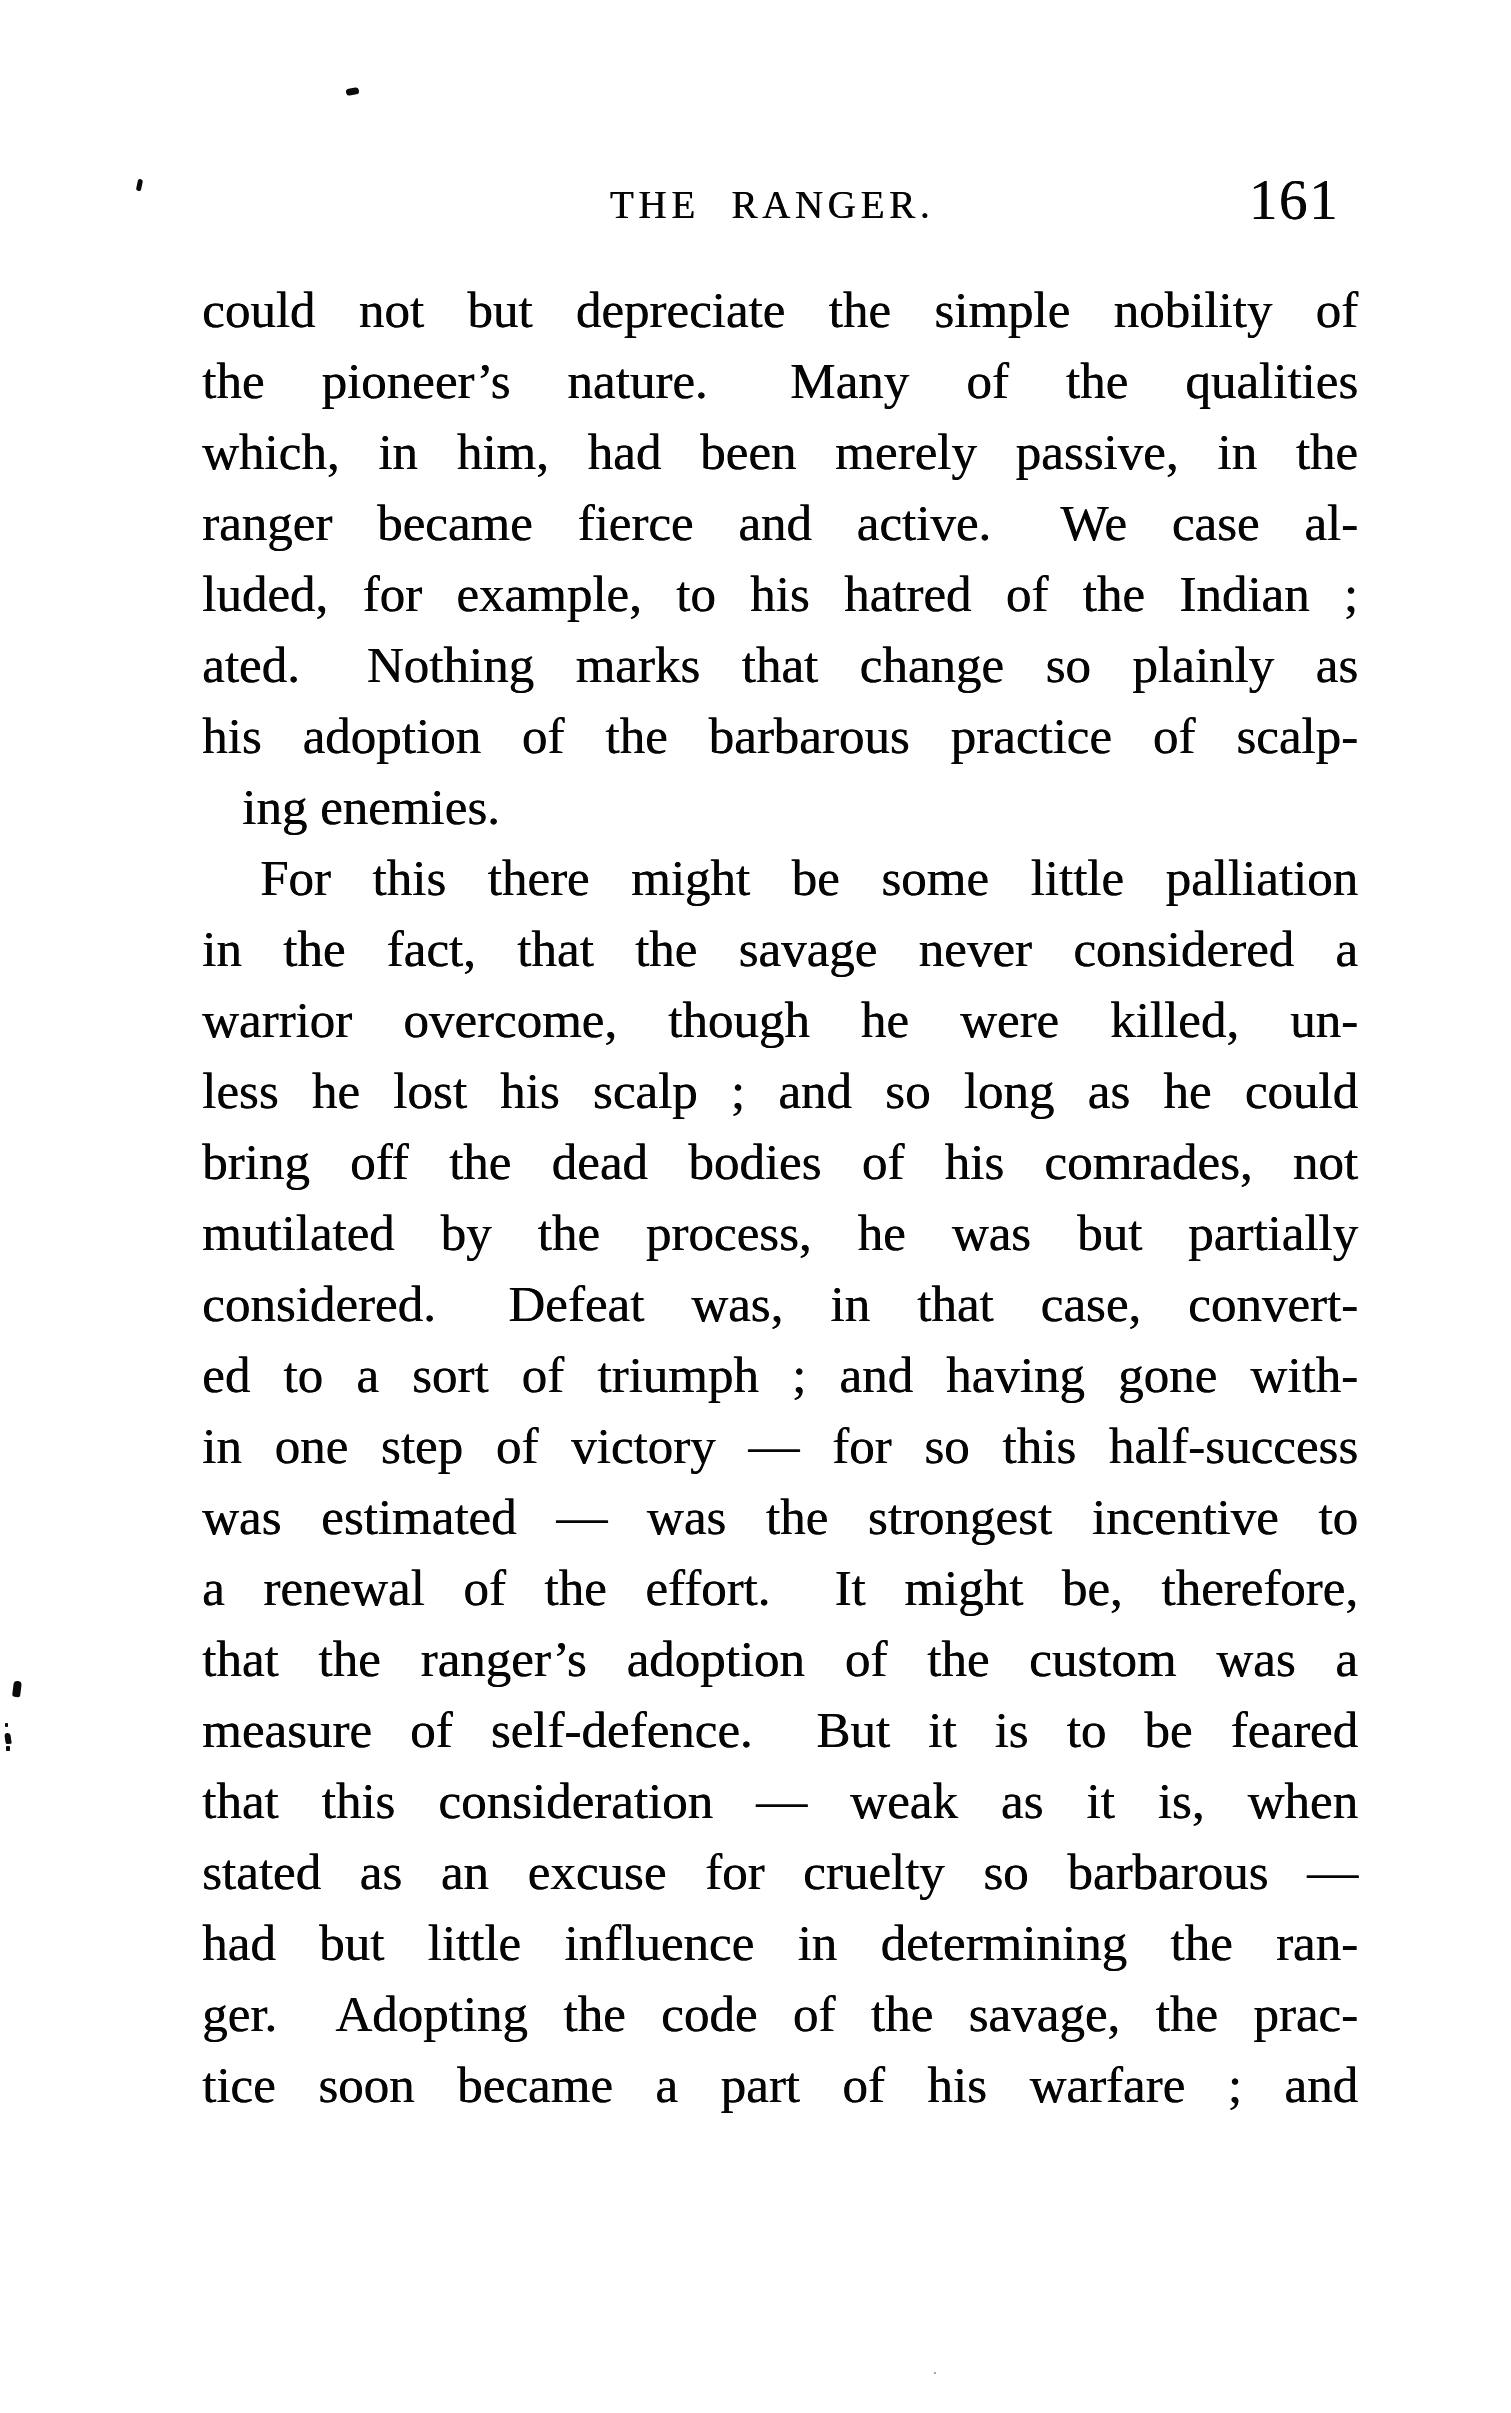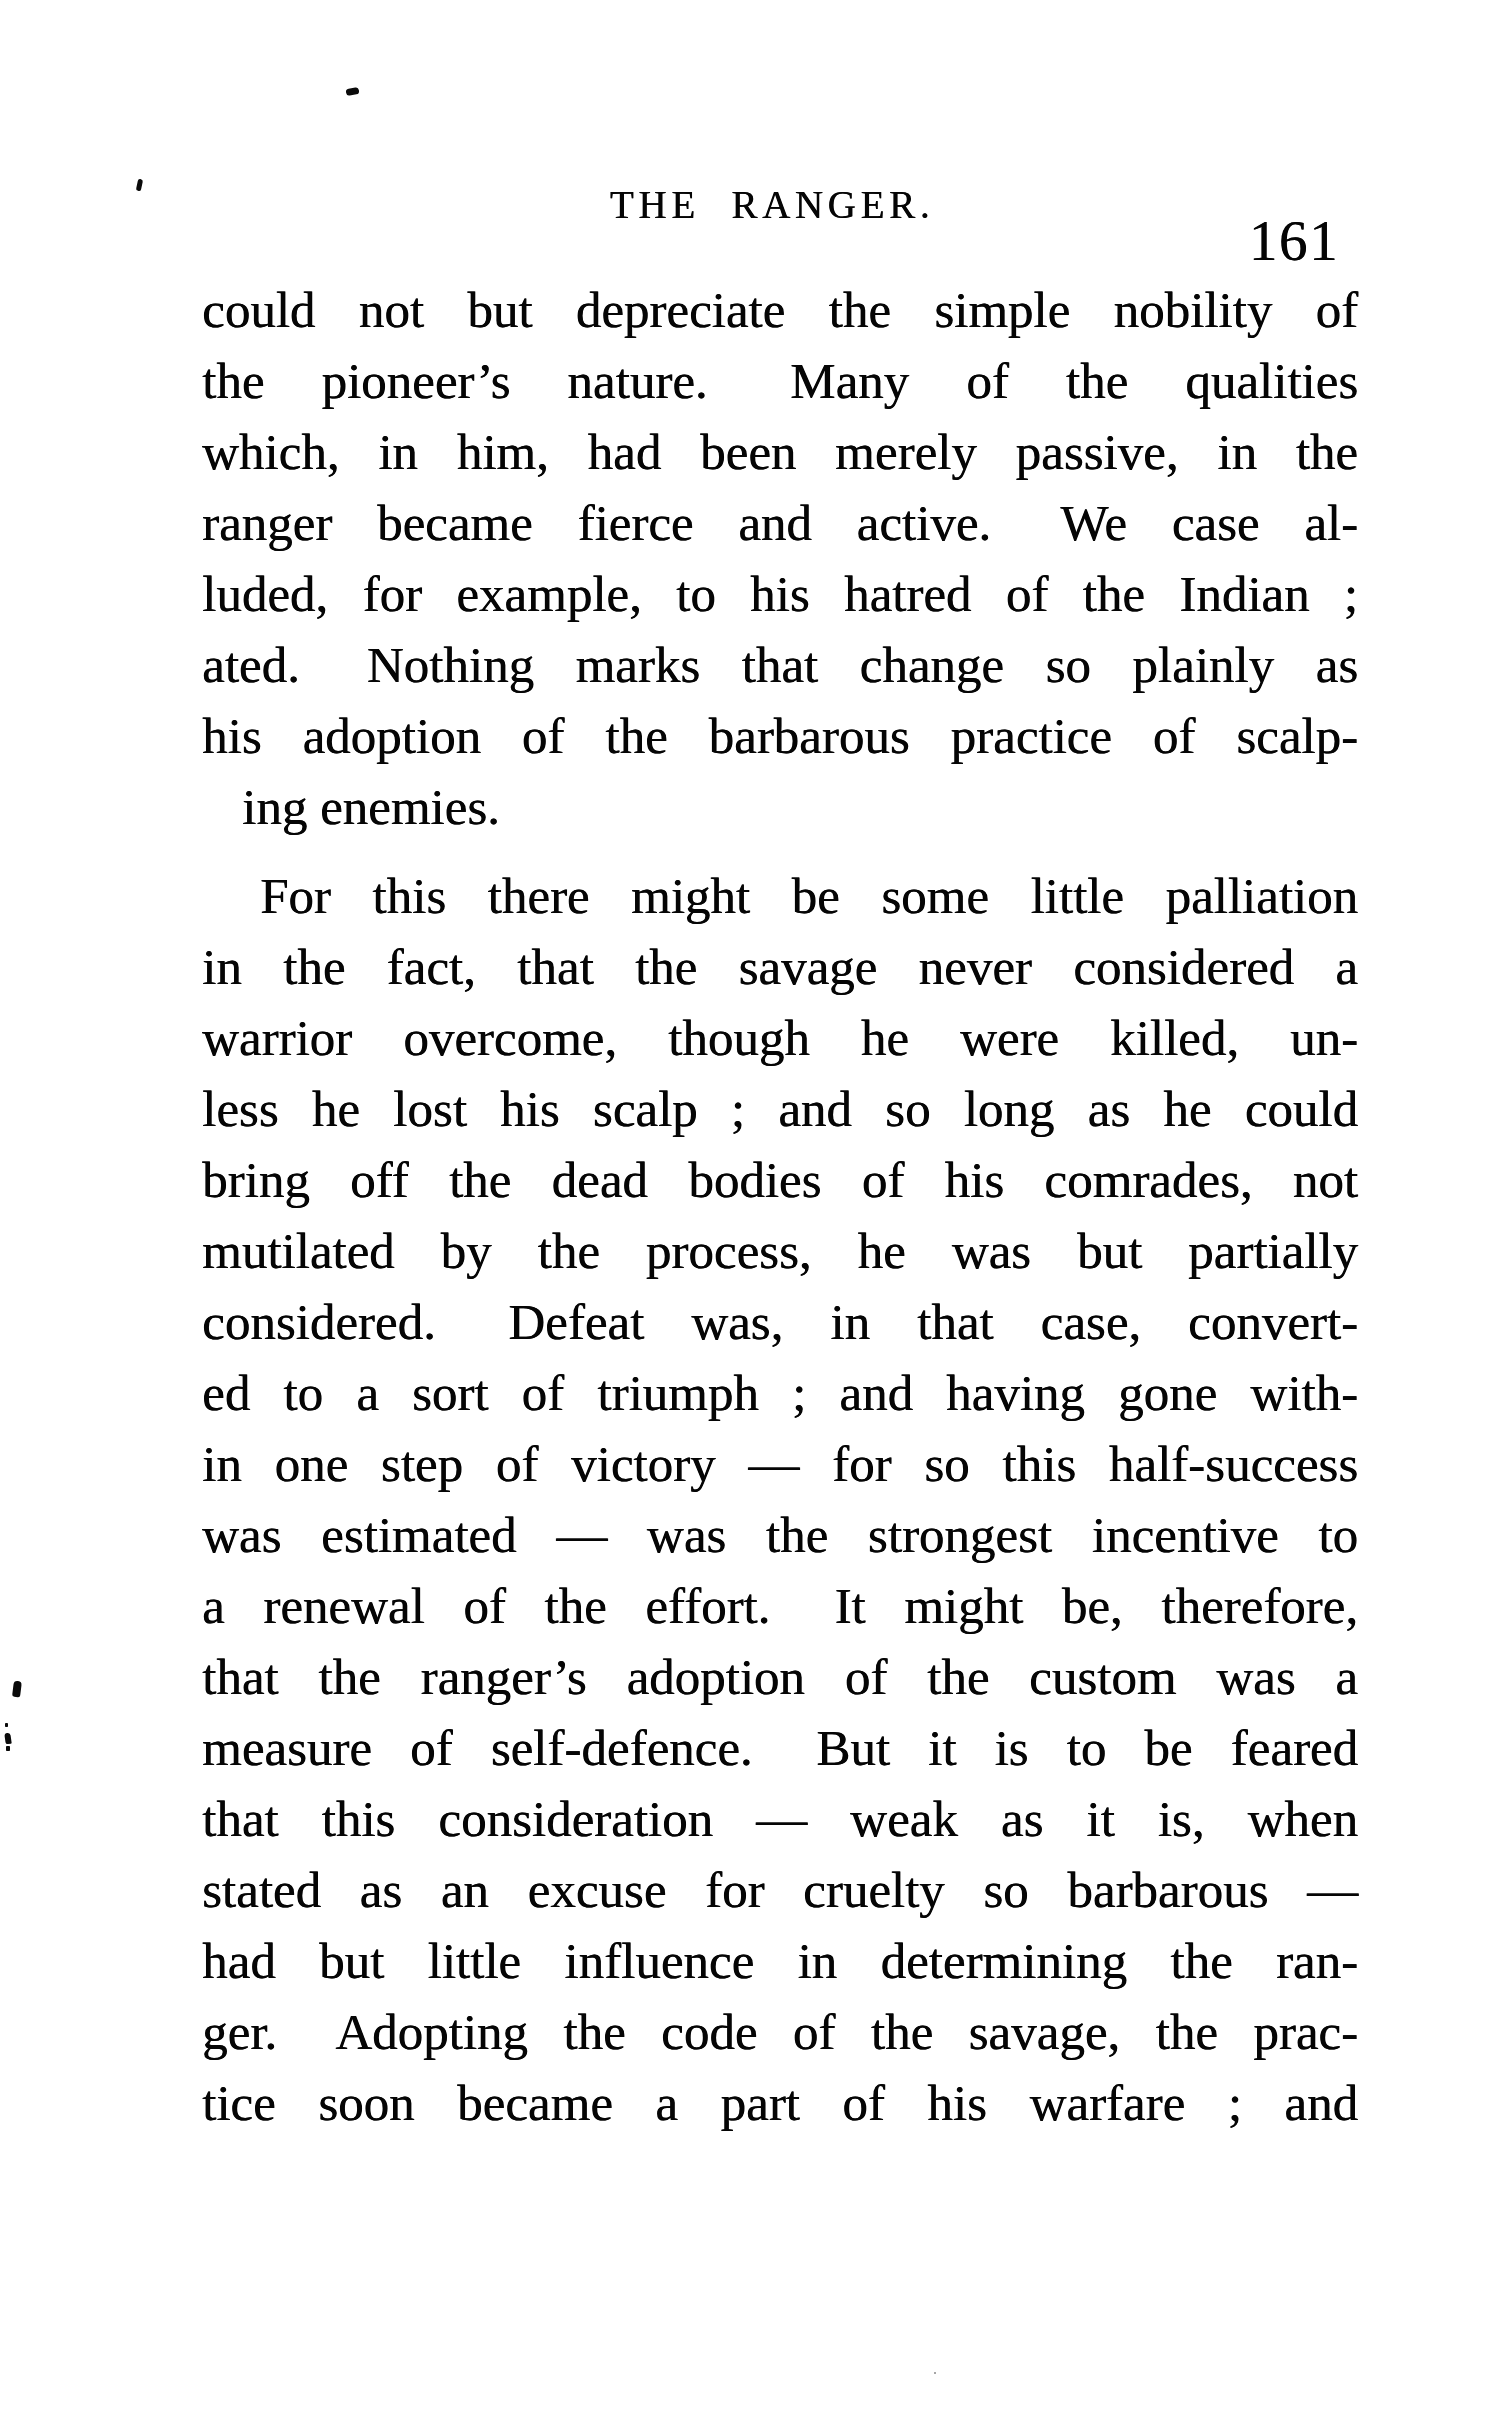--- a/index.html
+++ b/index.html
@@ -38,41 +38,39 @@
     text-align: right;
   }
   .page-number {
     position: absolute;
     top: 171px;
     right: 173px;
     font-size: 57px;
     line-height: 1;
     letter-spacing: 1.6px;
     text-shadow: 0.5px 0 0 #050505;
-    margin-top: 41px;
   }
   
   .body-block {
     position: absolute;
     top: 275px;
     left: 202px;
     width: 1156px;
   }
   .line {
     height: 71px;
     line-height: 71px;
     font-size: 51px;
     text-align: justify;
     text-align-last: justify;
     white-space: normal;
     text-shadow: 0.5px 0 0 #050505;
   }
   .line.indent {
     text-indent: 58px;
-    margin-top: 18px;
   }
   .line.align-left {
     text-align: left;
     text-align-last: left;
     margin-left: 40px;
   }
   
   .speck {
     position: absolute;
     background: #0a0a0a;

